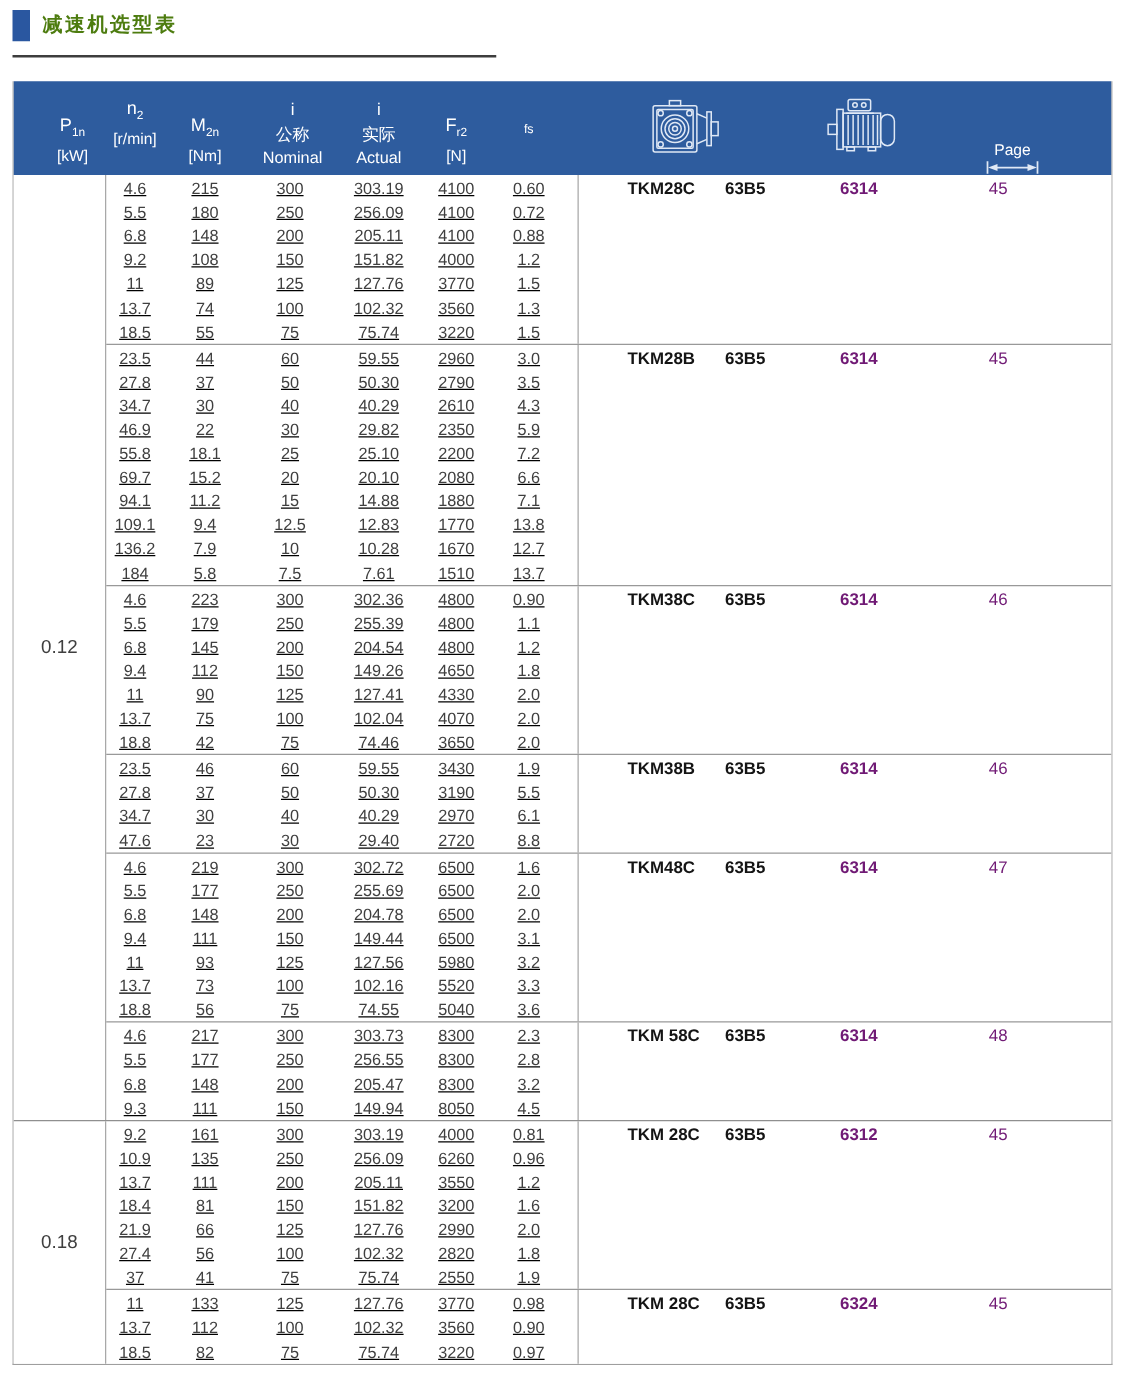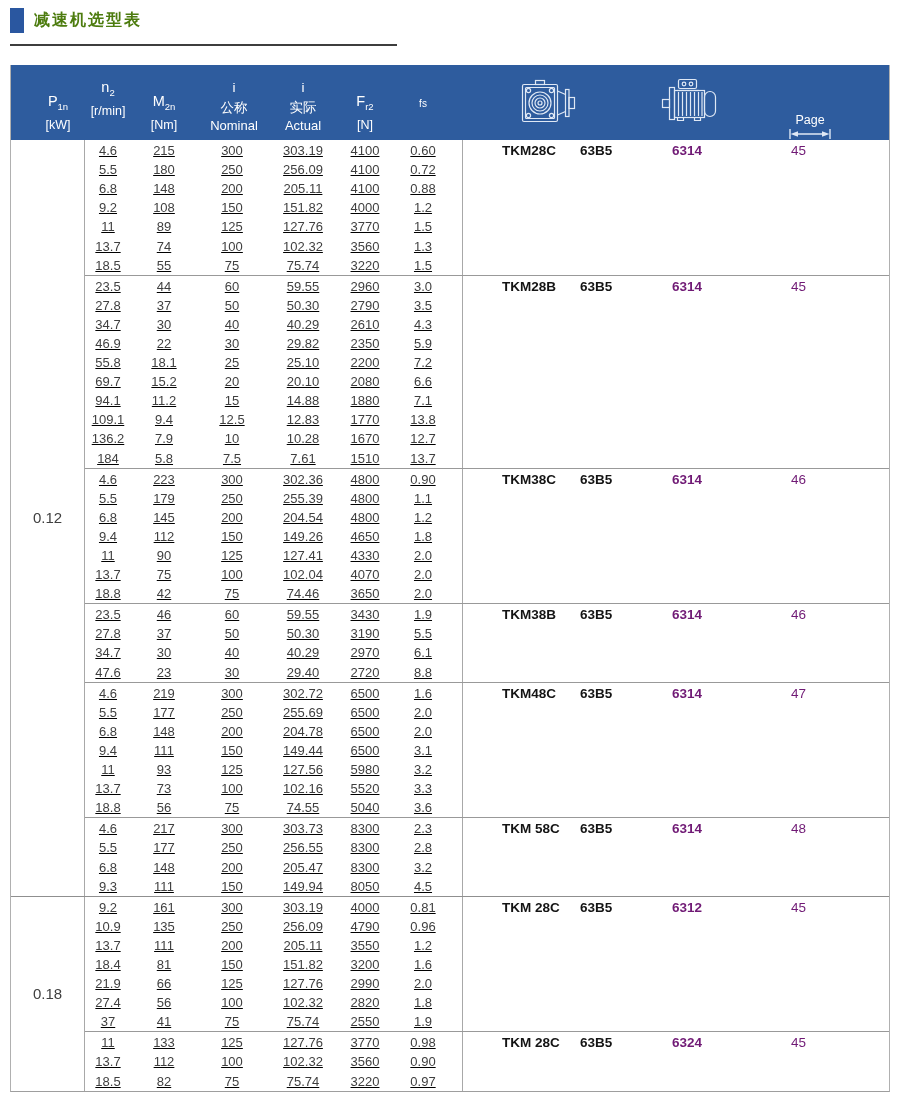--- a/index.html
+++ b/index.html
@@ -539,21 +539,21 @@
                 <span class="cell c2">300</span>
                 <span class="cell c3">303.19</span>
                 <span class="cell c4">4000</span>
                 <span class="cell c5">0.81</span>
               </div>
               <div class="row">
                 <span class="cell c0">10.9</span>
                 <span class="cell c1">135</span>
                 <span class="cell c2">250</span>
                 <span class="cell c3">256.09</span>
-                <span class="cell c4">4790</span>
+                <span class="cell c4">6260</span>
                 <span class="cell c5">0.96</span>
               </div>
               <div class="row">
                 <span class="cell c0">13.7</span>
                 <span class="cell c1">111</span>
                 <span class="cell c2">200</span>
                 <span class="cell c3">205.11</span>
                 <span class="cell c4">3550</span>
                 <span class="cell c5">1.2</span>
               </div>

